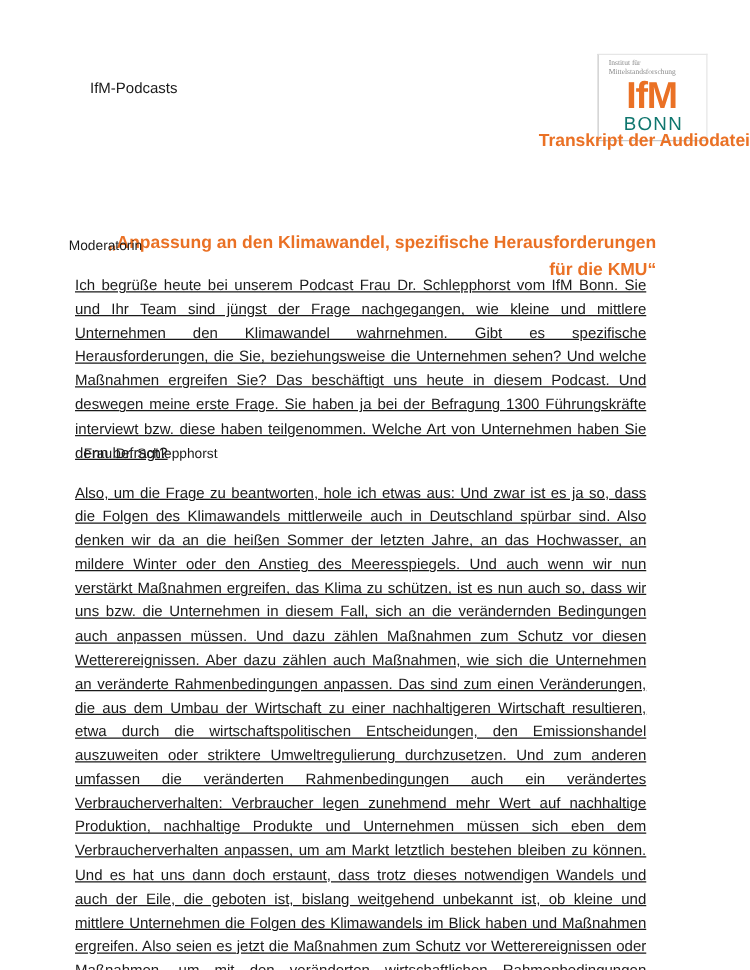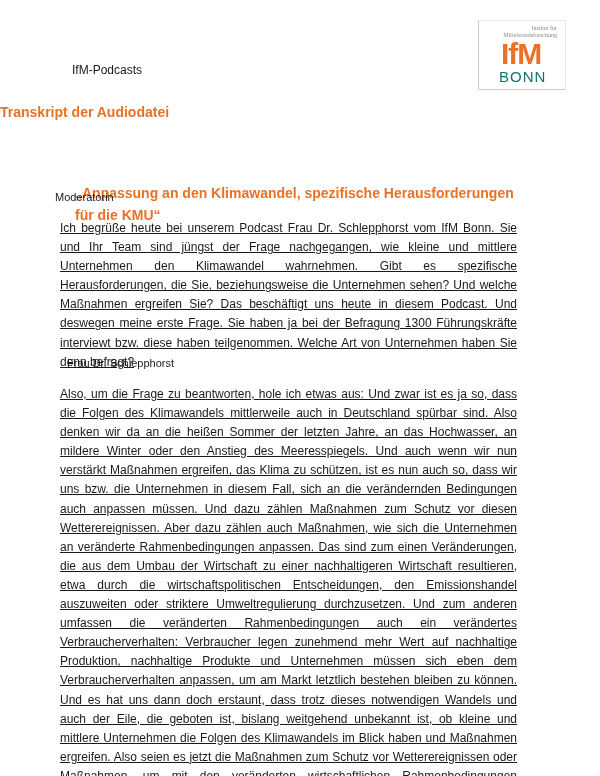--- a/index.html
+++ b/index.html
@@ -1,24 +1,24 @@
 <!DOCTYPE html>
 <html><head>
   <meta charset="utf-8">
   <style>
     html, body { margin:0; padding:0; background:#fff; }
     body { width:600px; height:776px; position:relative; overflow:hidden;
       font-family:"Liberation Sans", sans-serif; color:#1a1a1a; }
-    .logo { position:absolute; left:478px; top:20px; width:86px; height:68px;
-      border-left:1px solid #c9c9c9; border-bottom:1px solid #c9c9c9; border-top:1px solid #e6e6e6; border-right:1px solid #e6e6e6;text-align:right; }
+    .logo { position:absolute; left:478px; top:43px; width:86px; height:68px;
+      border-left:1px solid #c9c9c9; border-bottom:1px solid #c9c9c9; border-top:1px solid #e6e6e6; border-right:1px solid #e6e6e6; }
     .logo-small { position:absolute; left:8px; top:4px; font-size:6px; line-height:7px; color:#8a8a8a; font-family:"Liberation Serif", serif; }
     .logo-ifm { position:absolute; left:22px; top:18px; font-size:30px; font-weight:bold; color:#ea7125; letter-spacing:-1px; line-height:30px; }
     .logo-bonn { position:absolute; left:20px; top:48px; font-size:15px; color:#0f766e; letter-spacing:1px; line-height:16px; }
     .series { position:absolute; left:72px; top:63px; font-size:12px; font-weight:normal; }
-    .title { position:absolute; left:0; width:600px; text-align:left; color:#ea7125; font-weight:bold; font-size:14px; }
+    .title { position:absolute; left:0; width:600px; text-align:right; color:#ea7125; font-weight:bold; font-size:14px; }
     .t1 { top:104px; }
     .t2 { top:134px; line-height:22px; left:75px; width:450px;margin-top:48px; }
     .speaker { position:absolute; left:55px; font-size:11px; font-weight:normal; }
     .para { position:absolute; left:60px; width:457px; font-size:12px; line-height:19.1px; text-align:justify; hyphens:manual;text-decoration:underline; }
   </style>
 </head>
 <body>
 
 <div class="logo">
   <div class="logo-small" style="width:70px;">Institut für Mittelstandsforschung</div>

